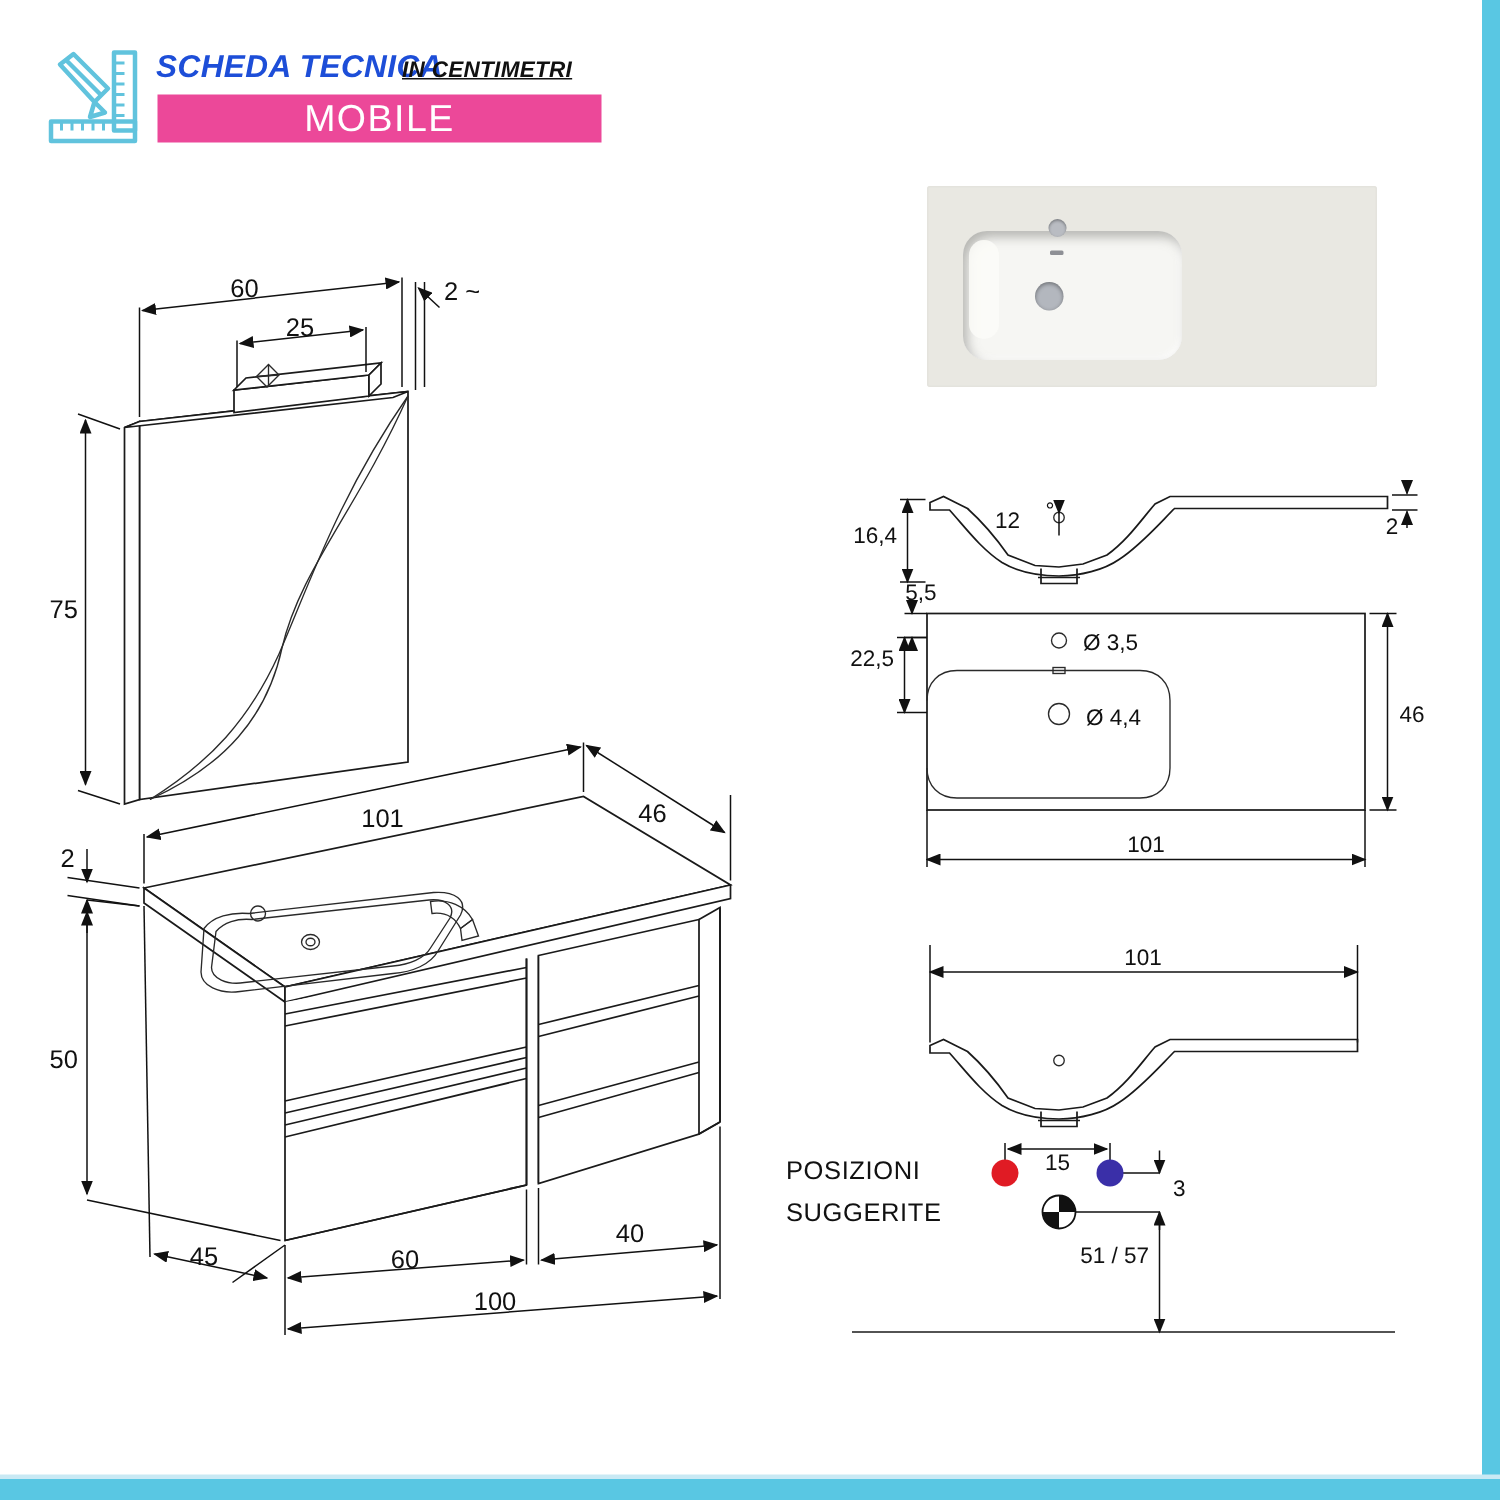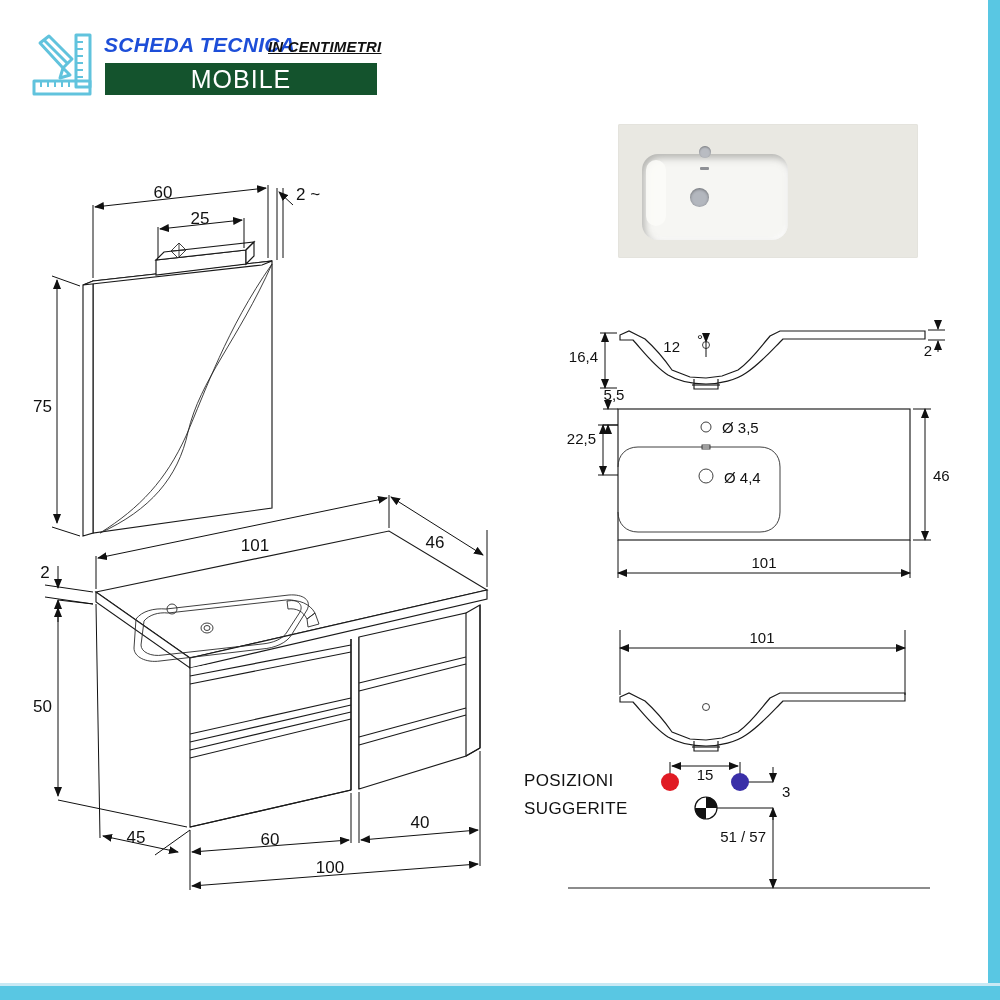--- a/index.html
+++ b/index.html
@@ -14,21 +14,21 @@
   .frame-right{position:absolute;top:0;right:0;width:12px;height:1000px;background:#59c7e3;}
   .frame-bottom{position:absolute;left:0;bottom:0;width:1000px;height:14px;background:#59c7e3;}
   .frame-bottom-hair{position:absolute;left:0;bottom:14px;width:1000px;height:3px;background:#c9e9f4;}
 
   
   .logo{position:absolute;left:28px;top:31px;width:70px;height:68px;}
   .hdr-title{position:absolute;left:104px;top:33px;font-style:italic;font-weight:bold;
              font-size:21px;letter-spacing:.3px;color:#1d4ed8;white-space:nowrap;}
   .hdr-sub{position:absolute;left:268px;top:38px;font-style:italic;font-weight:bold;
            font-size:15px;letter-spacing:.2px;color:#111;white-space:nowrap;text-decoration:underline;}
-  .banner{position:absolute;left:105px;top:63px;width:272px;height:32px;background:#14532d;}
+  .banner{position:absolute;left:105px;top:63px;width:296px;height:32px;background:#ec4899;}
   .banner span{display:block;width:100%;text-align:center;line-height:32px;color:#fff;
                font-size:25px;letter-spacing:1px;}
 
   
   svg.draw{position:absolute;left:0;top:0;width:1000px;height:1000px;}
   .ln{fill:none;stroke:#1a1a1a;stroke-width:1.15;}
   .ln-thin{fill:none;stroke:#2a2a2a;stroke-width:.9;}
   .dim{fill:none;stroke:#111;stroke-width:1;}
   .txt{font-family:"Liberation Sans",sans-serif;font-size:17px;fill:#111;}
   .txt-s{font-family:"Liberation Sans",sans-serif;font-size:15px;fill:#111;}

